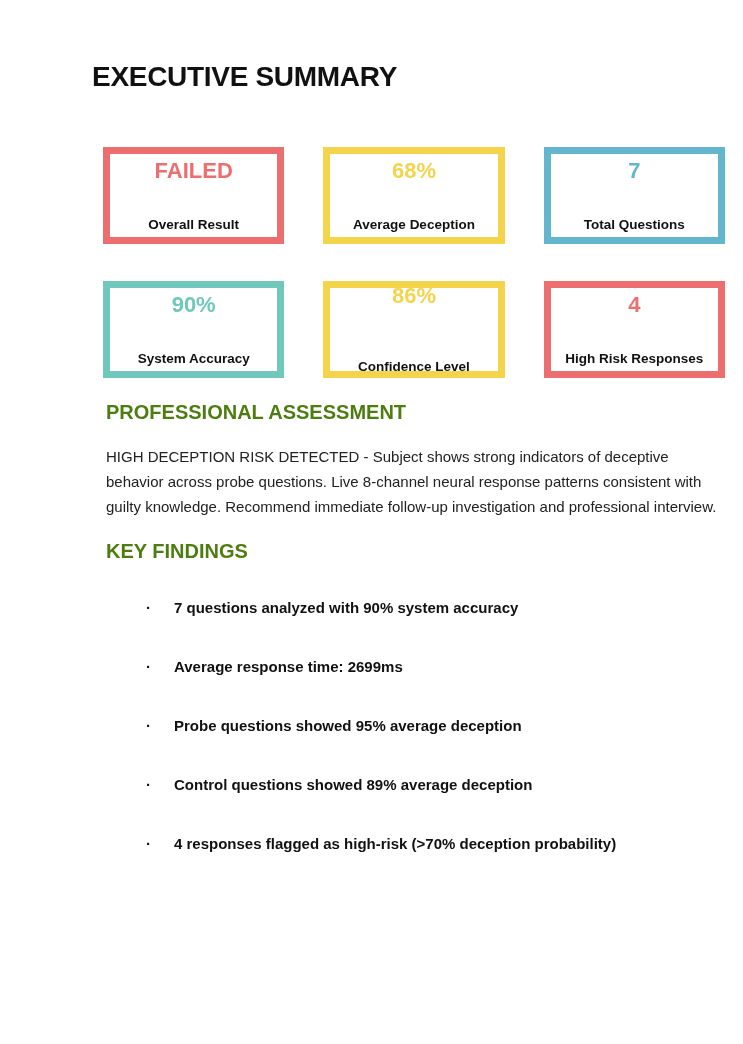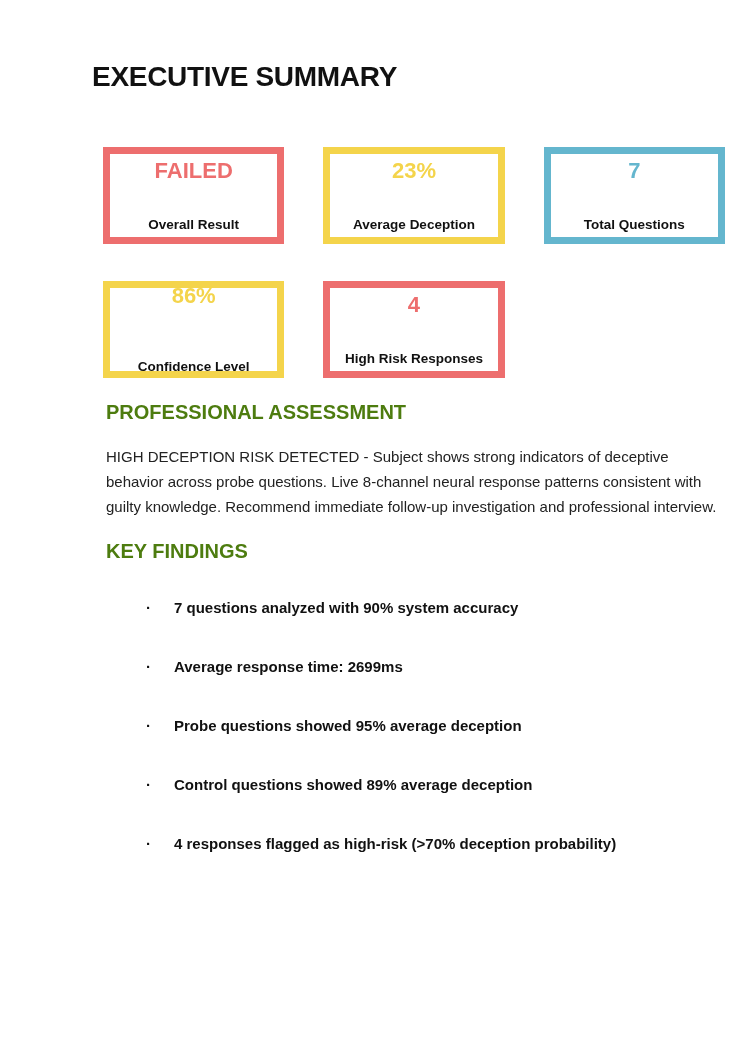--- a/index.html
+++ b/index.html
@@ -54,26 +54,30 @@
 <body>
 
 <h1 class="page-title">EXECUTIVE SUMMARY</h1>
 
 <div class="stats-grid">
   <div class="stat-card" style="border-color: rgb(237, 110, 110);">
     <div class="stat-value" style="color: rgb(237, 110, 110);">FAILED</div>
     <div class="stat-label">Overall Result</div>
   </div>
   <div class="stat-card" style="border-color: rgb(244, 212, 75);">
-    <div class="stat-value" style="color: rgb(244, 212, 75);">23%</div>
+    <div class="stat-value" style="color: rgb(244, 212, 75);">68%</div>
     <div class="stat-label">Average Deception</div>
   </div>
   <div class="stat-card" style="border-color: rgb(100, 182, 206);">
     <div class="stat-value" style="color: rgb(100, 182, 206);">7</div>
     <div class="stat-label">Total Questions</div>
+  </div>
+  <div class="stat-card" style="border-color: rgb(111, 200, 187);">
+    <div class="stat-value" style="color: rgb(111, 200, 187);">90%</div>
+    <div class="stat-label">System Accuracy</div>
   </div>
   <div class="stat-card" style="border-color: rgb(244, 212, 75); gap: 25px;">
     <div class="stat-value" style="color: rgb(244, 212, 75);">86%</div>
     <div class="stat-label">Confidence Level</div>
   </div>
   <div class="stat-card" style="border-color: rgb(237, 110, 110);">
     <div class="stat-value" style="color: rgb(237, 110, 110);">4</div>
     <div class="stat-label">High Risk Responses</div>
   </div>
 </div>

